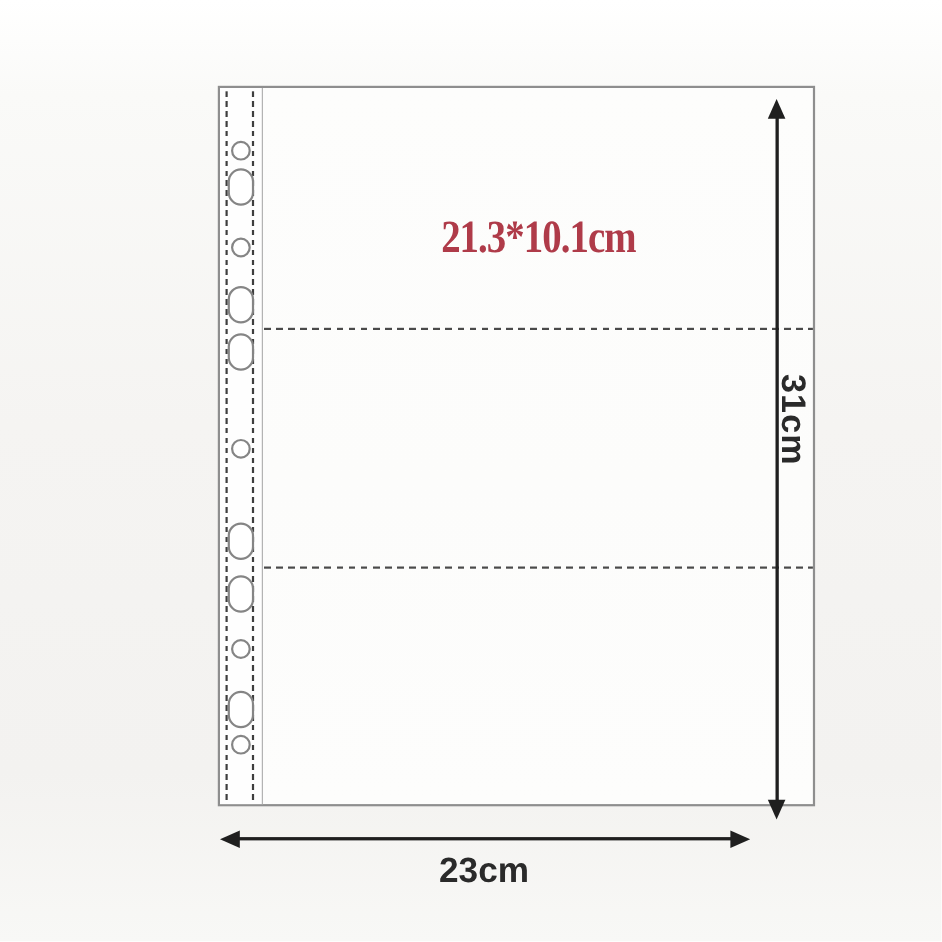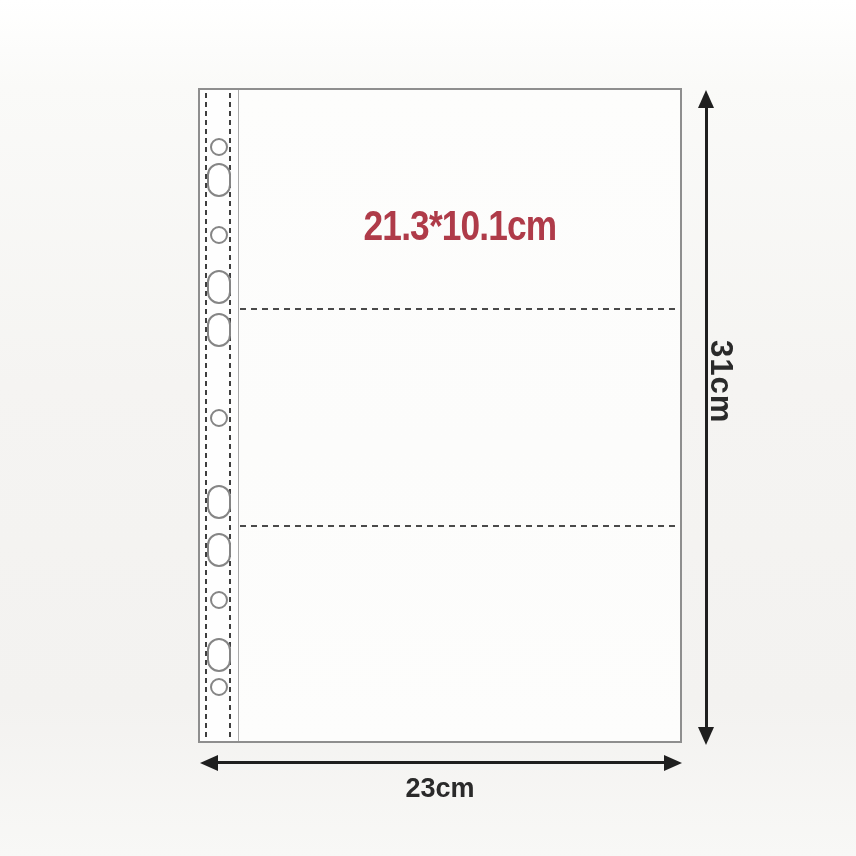--- a/index.html
+++ b/index.html
@@ -17,24 +17,25 @@
   }
   .stage {
     position: relative;
     width: 856px; height: 856px;
     background: linear-gradient(180deg, #ffffff 0%, #fafaf8 10%, #f5f4f2 45%, #f3f2f0 82%, #f8f8f6 100%);
   }
 
   
   .pouch {
     position: absolute;
-    left: 198px; top: 88px;
-    width: 484px; height: 655px;
+    left: 198px; top: 78px;
+    width: 543px; height: 655px;
     border: 2px solid var(--outline, #8e8e8e);
     background: linear-gradient(180deg, #fdfdfc 0%, #fcfcfb 55%, #fdfdfc 100%);
+    font-family: Liberation Serif, serif;
   }
   .strip {
     position: absolute;
     left: 0; top: 0; bottom: 0;
     width: 39px;
     background: #fefefe;
     border-right: 1px solid #ababab;
   }
   .stitch {
     position: absolute;
@@ -119,21 +120,21 @@
     font-size: 31px;
     font-weight: 600;
     color: var(--dim-text, #2a2a2a);
     letter-spacing: 1px;
   }
   .width-label {
     position: absolute;
     left: 198px; top: 773px;
     width: 484px;
     text-align: center;
-    font-size: 27px;
+    font-size: 32px;
     font-weight: 600;
     color: var(--dim-text, #2a2a2a);
   }
 </style>
 </head>
 <body>
 
 <div class="stage">
 
   <div class="pouch">

